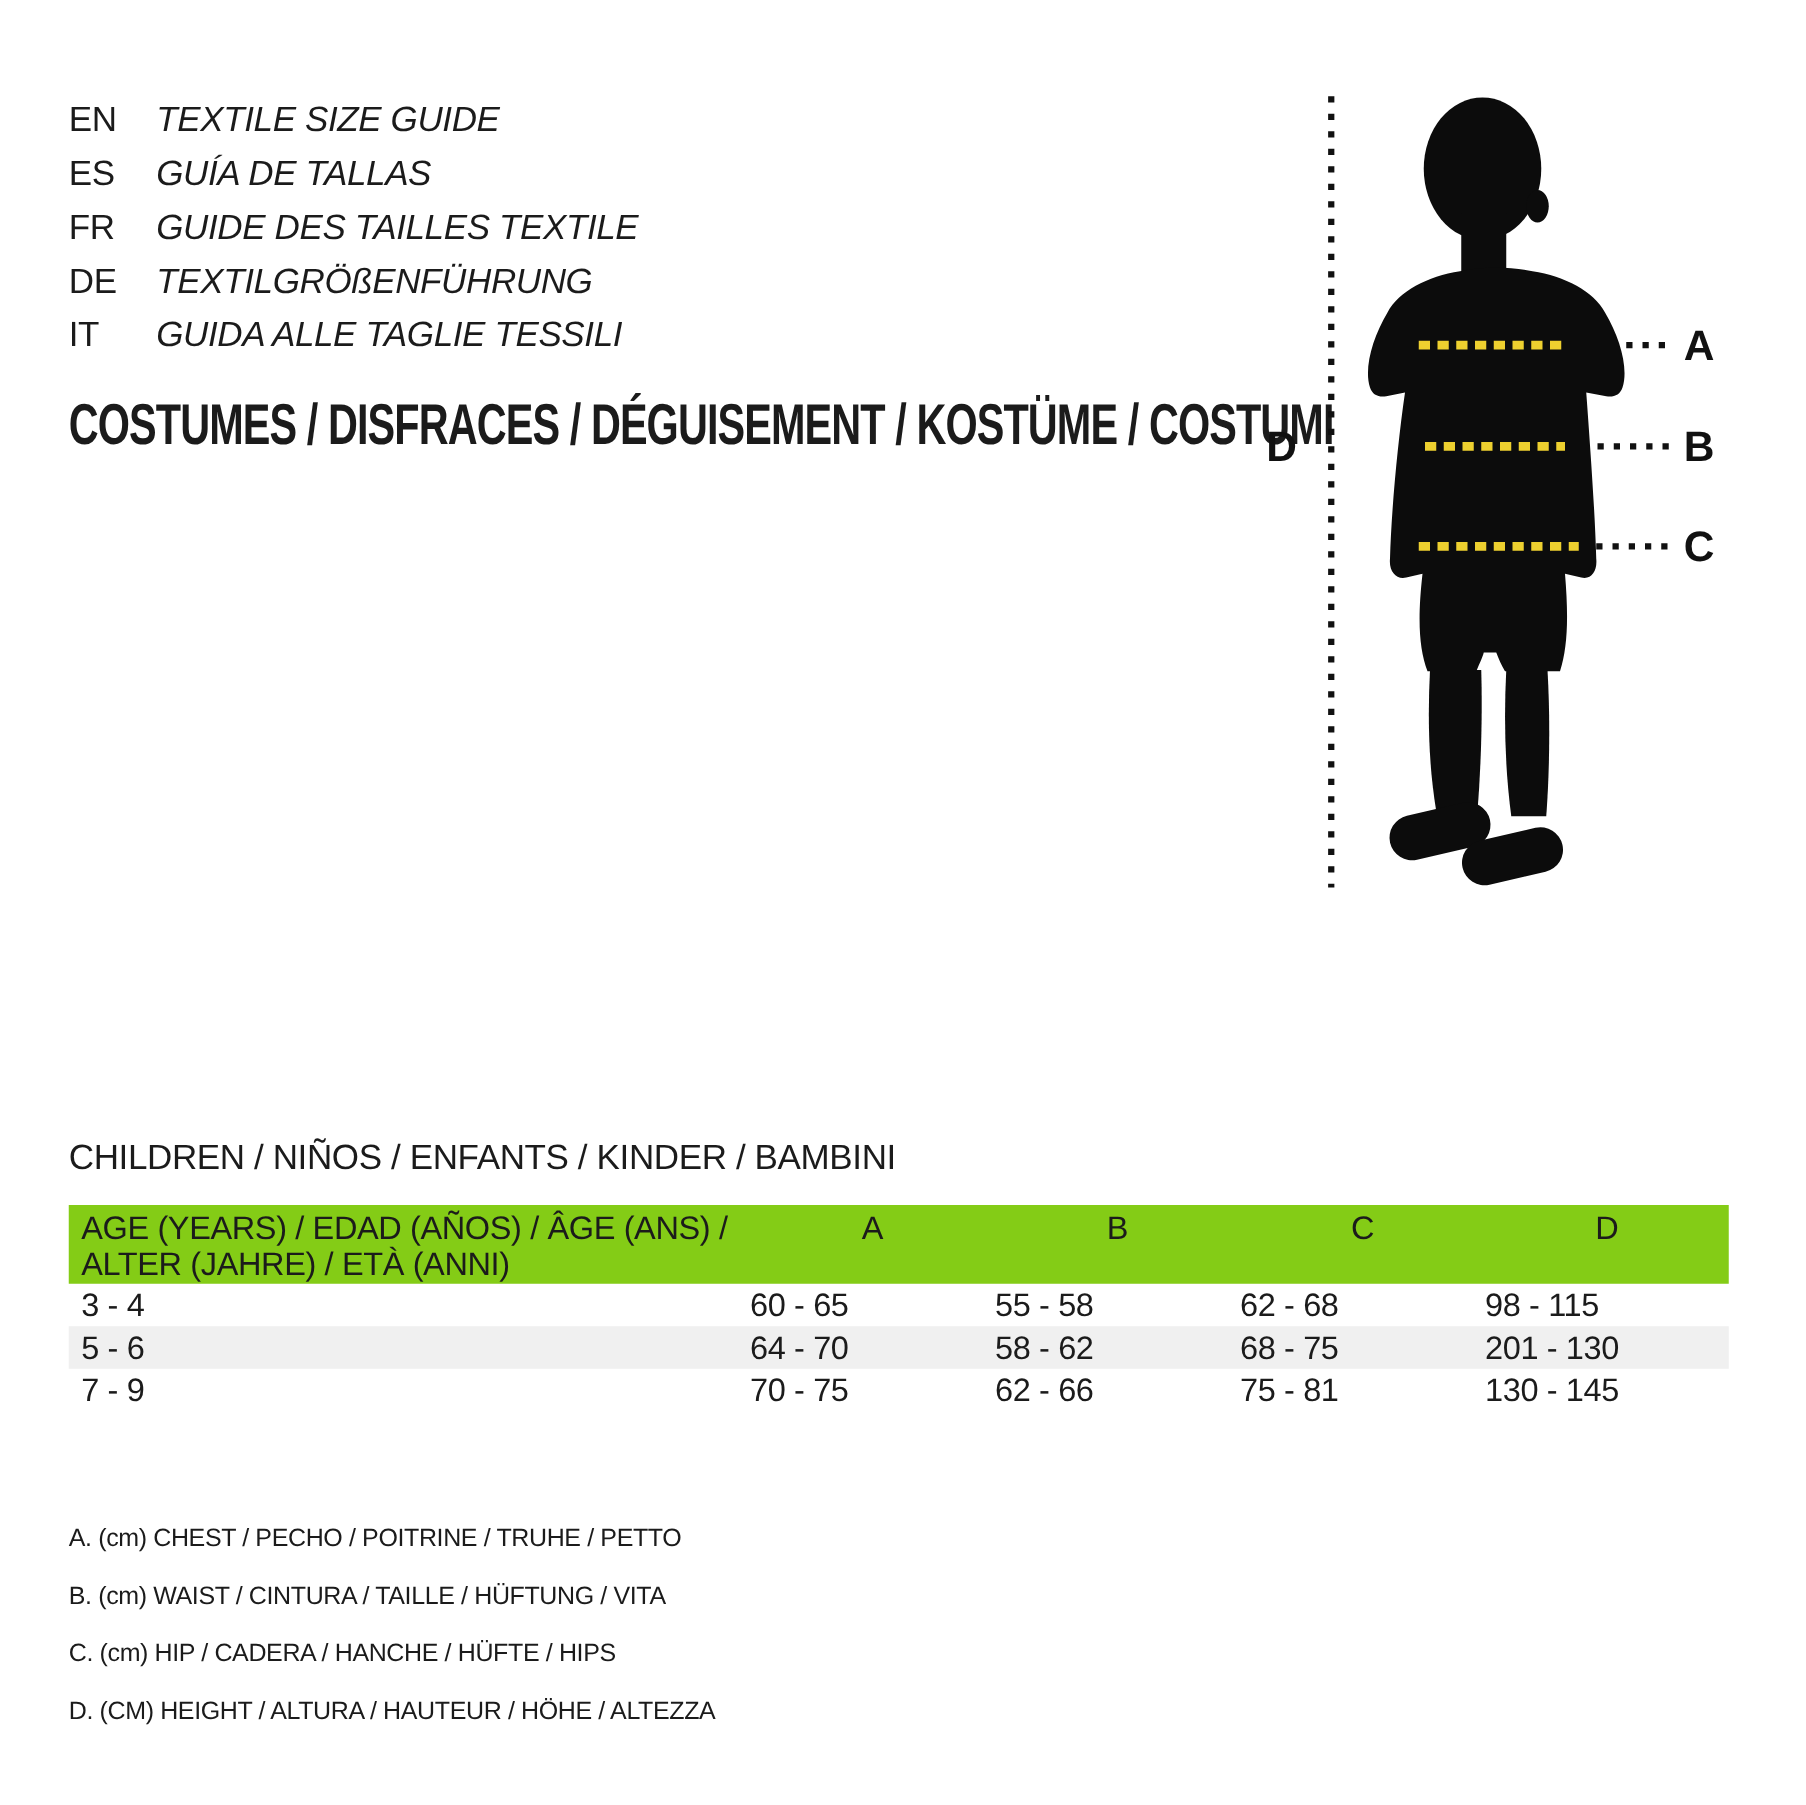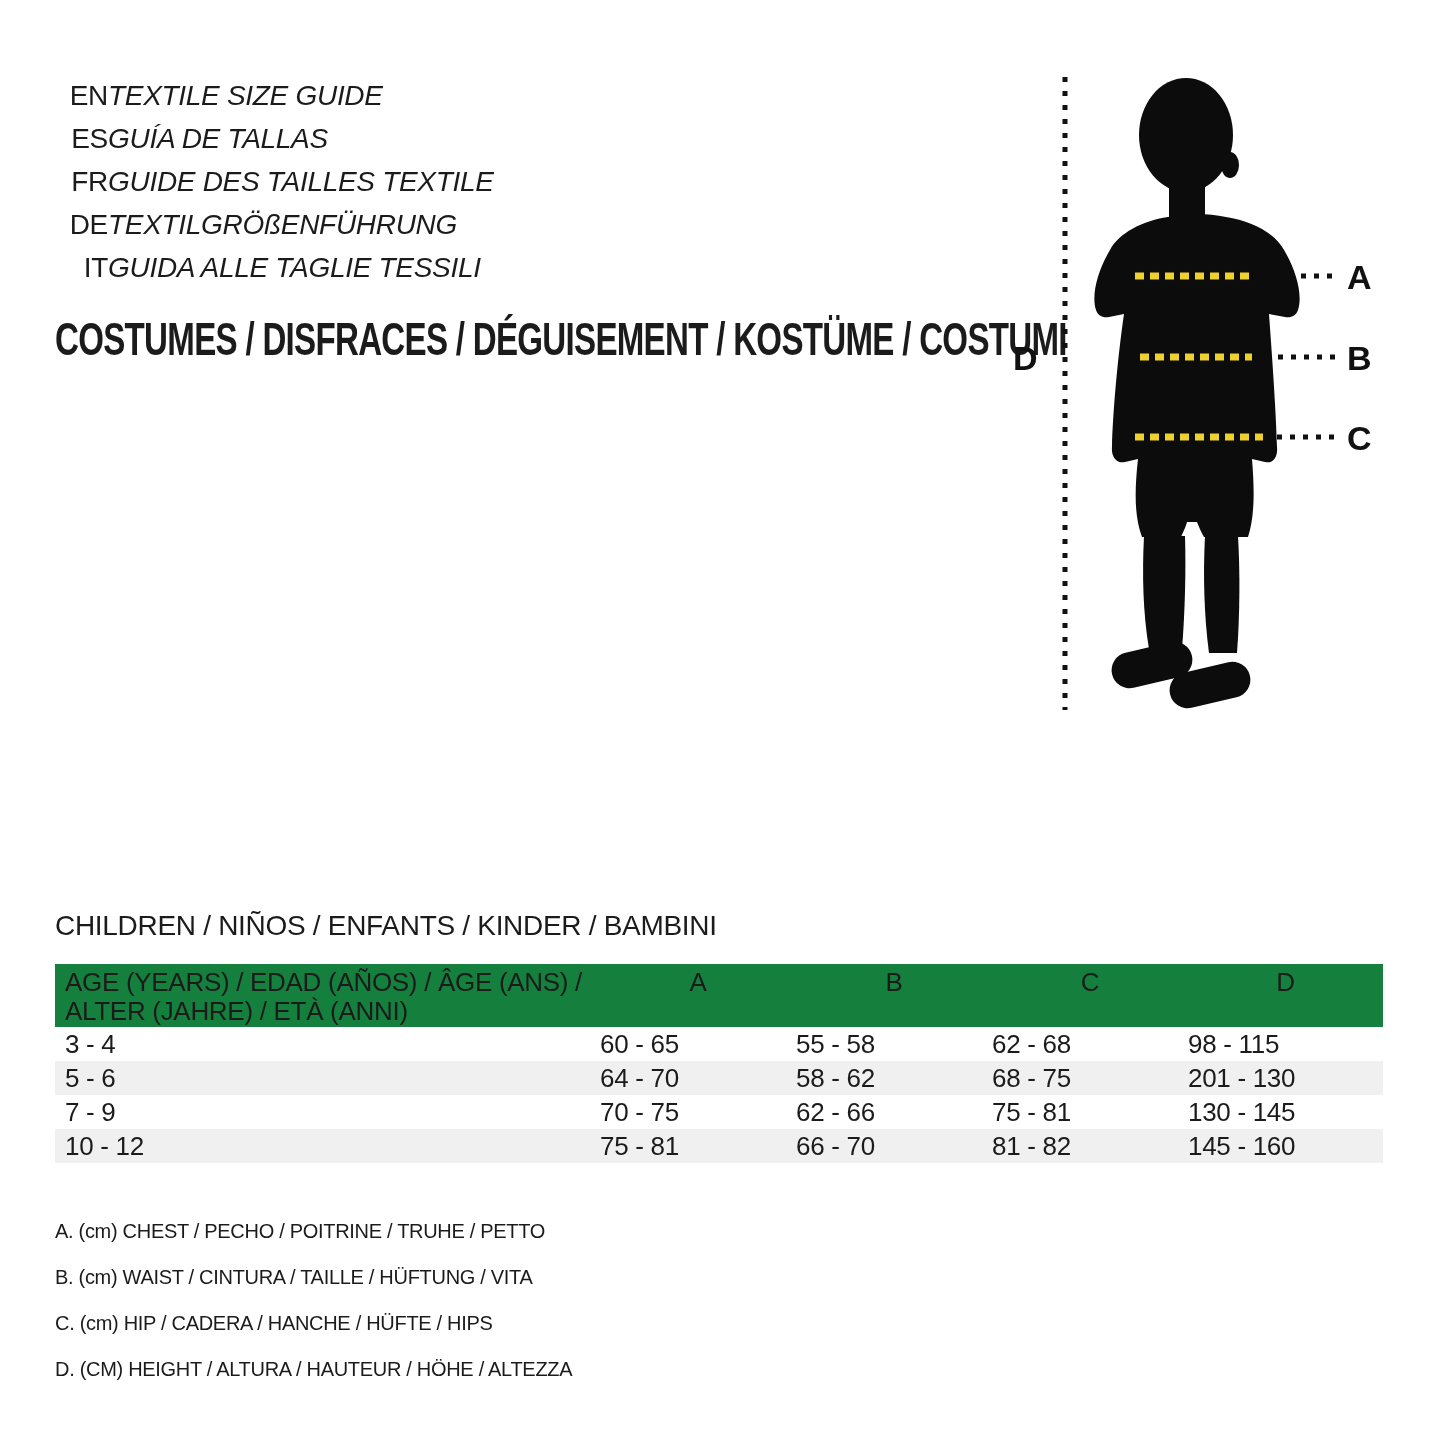--- a/index.html
+++ b/index.html
@@ -7,21 +7,21 @@
     position:relative;
     width:1445px; height:1444px;
     background:#ffffff;
     font-family:"Liberation Sans", sans-serif;
     color:#1b1b1b;
     letter-spacing:-0.3px;
     overflow:hidden;
   }
 
   
-  .lang-list { position:absolute; left:38px; top:74px;text-align:right; }
+  .lang-list { position:absolute; left:55px; top:74px; }
   .lang-row { display:flex; align-items:center; height:43px; font-size:28px; }
   .lang-code { width:70px; flex:0 0 70px; }
   .lang-title { white-space:nowrap;font-style:italic; }
 
   
   .category-heading {
     position:absolute; left:55px; top:312px;
     margin:0; font-size:46px; font-weight:bold; white-space:nowrap;
   }
   .squeeze { display:inline-block; transform:scaleX(0.72); transform-origin:0 50%; letter-spacing:-1px; }
@@ -31,21 +31,21 @@
   .figure svg { display:block; width:100%; height:100%; }
 
   
   .table-title { position:absolute; left:55px; top:910px; margin:0; font-size:28px; font-weight:normal; white-space:nowrap; }
   .size-table {
     position:absolute; left:55px; top:964px;
     width:1328px; border-collapse:collapse; table-layout:fixed;
     font-size:26px;
   }
   .size-table thead th {
-    background:#15803d; font-weight:normal; height:62px;
+    background:#84cc16; font-weight:normal; height:62px;
     vertical-align:top; padding-top:4px; line-height:29px;
     box-sizing:border-box; text-align:center;
   }
   .size-table thead th.age-h { text-align:left; padding-left:10px; }
   .size-table tbody td { height:34px; line-height:34px; padding:0; text-align:left; }
   .size-table tbody td.age-c { text-align:left; padding-left:10px; }
   .size-table tbody tr:nth-child(even) { background:#f0f0f0; }
 
   
   .legend { position:absolute; left:55px; top:1208px; }
@@ -170,27 +170,20 @@
         <td>68 - 75</td>
         <td>201 - 130</td>
       </tr>
       <tr>
         <td class="age-c">7 - 9</td>
         <td>70 - 75</td>
         <td>62 - 66</td>
         <td>75 - 81</td>
         <td>130 - 145</td>
       </tr>
-      <tr>
-        <td class="age-c">10 - 12</td>
-        <td>75 - 81</td>
-        <td>66 - 70</td>
-        <td>81 - 82</td>
-        <td>145 - 160</td>
-      </tr>
     </tbody>
   </table>
 
   <section class="legend">
     <div class="legend-line">A. (cm) CHEST / PECHO / POITRINE / TRUHE / PETTO</div>
     <div class="legend-line">B. (cm) WAIST / CINTURA / TAILLE / HÜFTUNG / VITA</div>
     <div class="legend-line">C. (cm) HIP / CADERA / HANCHE / HÜFTE / HIPS</div>
     <div class="legend-line">D. (CM) HEIGHT / ALTURA / HAUTEUR / HÖHE / ALTEZZA</div>
   </section>
 

